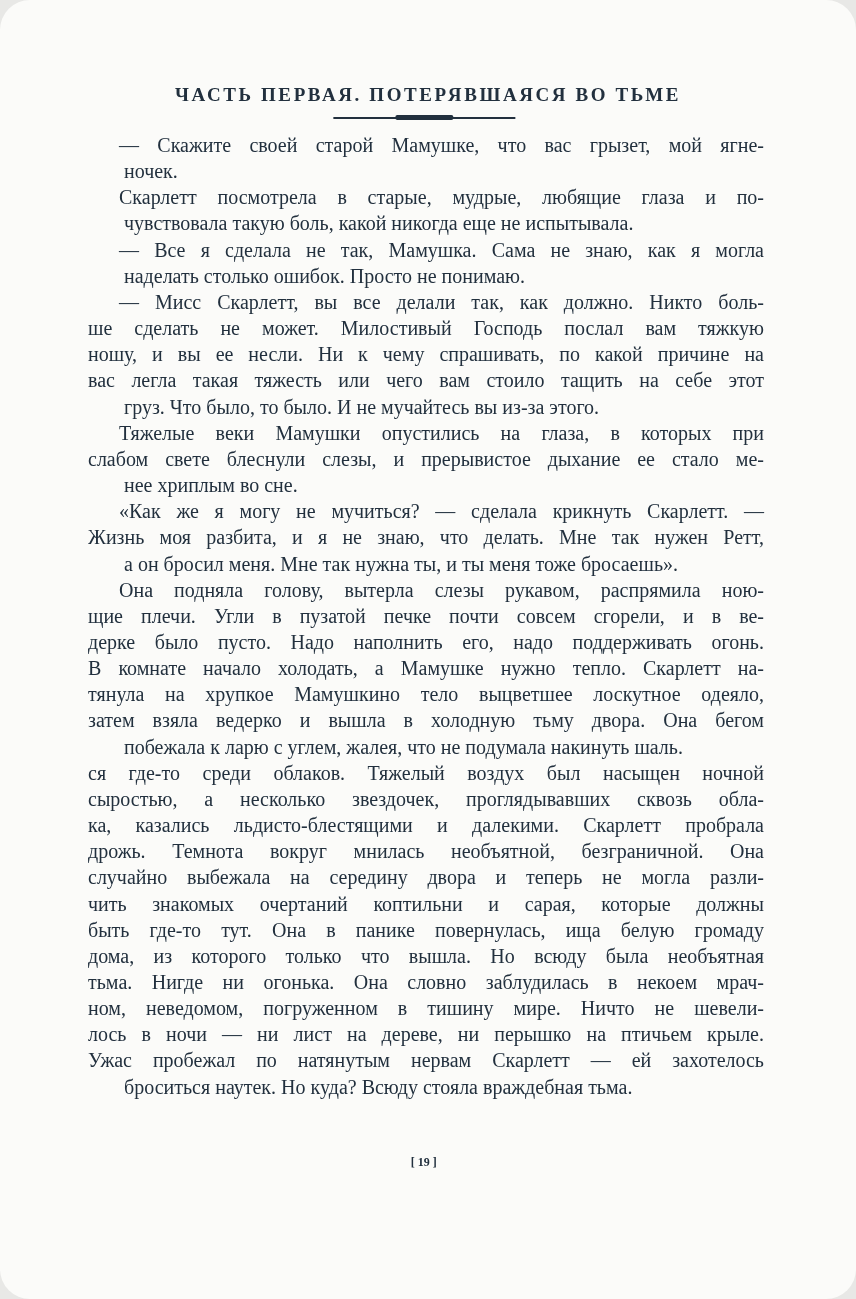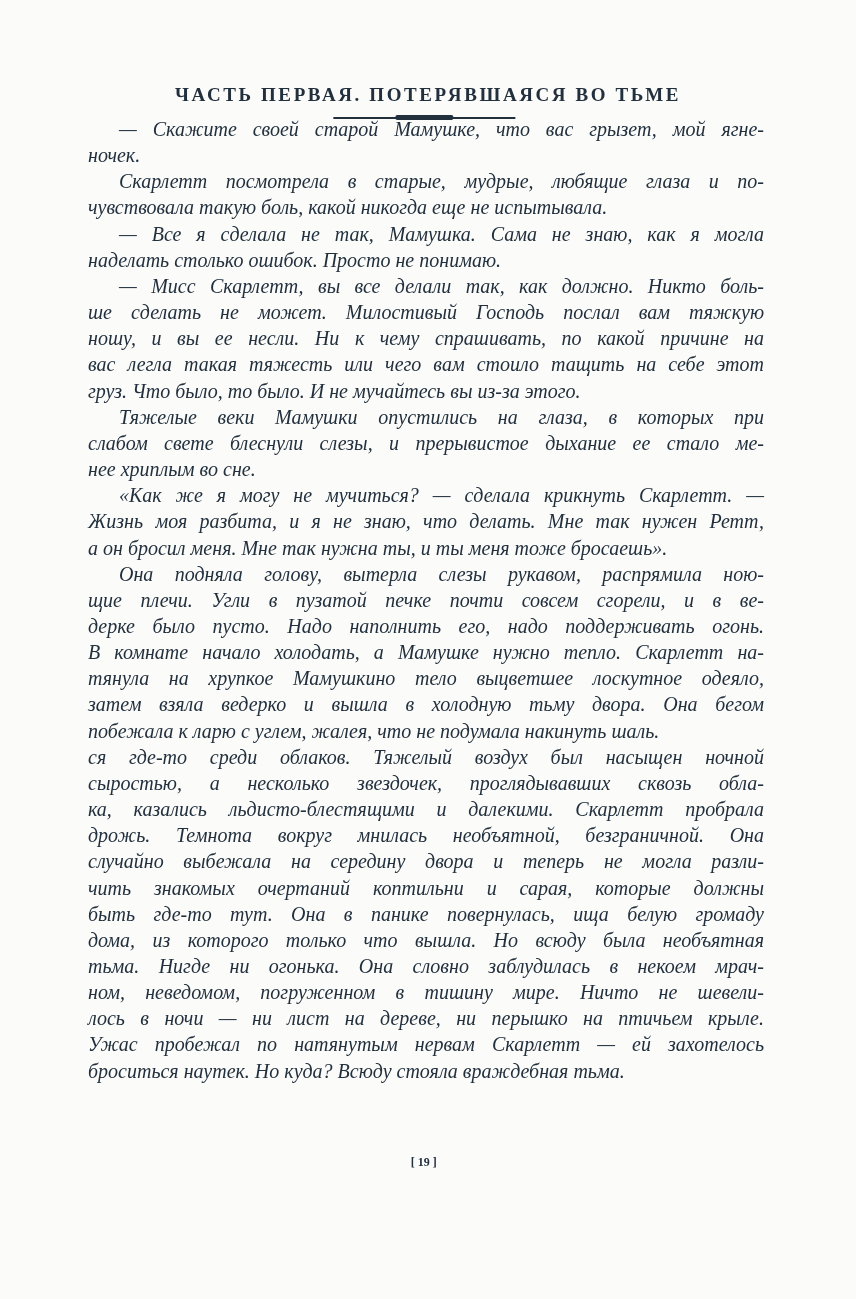--- a/index.html
+++ b/index.html
@@ -9,20 +9,21 @@
   }
   .book-page {
     position: relative;
     width: 856px;
     height: 1299px;
     margin: 0 auto;
     background: var(--paper, #fbfbf9);
     overflow: hidden;
     font-family: "Liberation Serif", "DejaVu Serif", serif;
     color: var(--ink, #22303e);
+    border-radius: 30px;
   }
   .running-head {
     position: absolute;
     top: 84px;
     left: 0;
     width: 100%;
     text-align: center;
     font-size: 19px;
     font-weight: bold;
     letter-spacing: 2.6px;
@@ -51,33 +52,33 @@
     left: 50%;
     transform: translateX(-50%);
     top: 1px;
     width: 58px;
     height: 5px;
     border-radius: 2px;
     background: var(--ink, #22303e);
   }
   .body-text {
     position: absolute;
-    top: 116px;
+    top: 132px;
     left: 88px;
     width: 676px;
     font-size: 20px;
     line-height: 26.15px;
-    font-style: italic;
   }
   .line {
     text-align: justify;
     text-align-last: justify;
   }
   .line.last {
     text-align-last: left;
+    margin-left: 36px;
   }
   .line.first {
     text-indent: 31px;
   }
   .page-folio {
     position: absolute;
     top: 1155px;
     left: 0;
     width: 99%;
     text-align: center;

